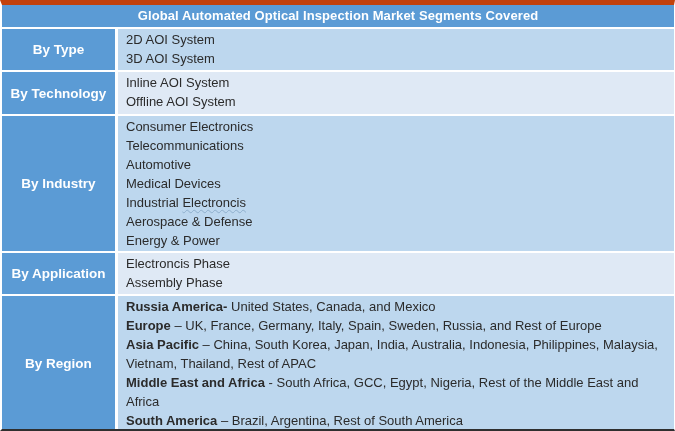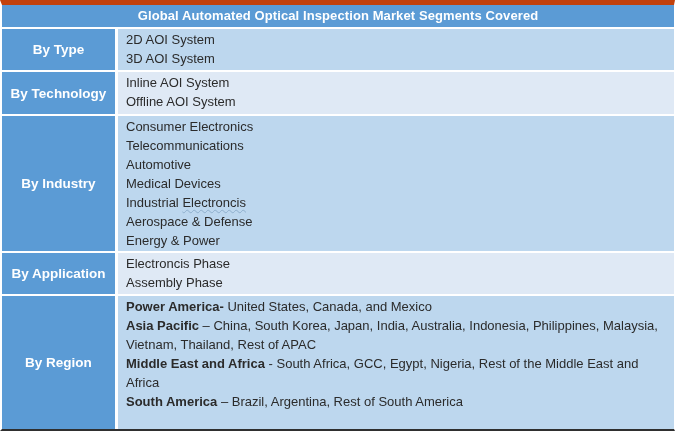--- a/index.html
+++ b/index.html
@@ -110,21 +110,24 @@
     <div class="content-cell bg-lighter">
       <div class="line">Electroncis Phase</div>
       <div class="line">Assembly Phase</div>
     </div>
   </div>
 
   <div class="row" style="flex:1 1 auto;">
     <div class="label-cell">By Region</div>
     <div class="content-cell bg-pale">
       <div class="region-line">
-        <span class="lead">Power America-</span><span> United States, Canada, and Mexico</span>
+        <span class="lead">Russia America-</span><span> United States, Canada, and Mexico</span>
+      </div>
+      <div class="region-line">
+        <span class="lead">Europe</span><span> – UK, France, Germany, Italy, Spain, Sweden, Russia, and Rest of Europe</span>
       </div>
       <div class="region-line">
         <span class="lead">Asia Pacific</span><span> – China, South Korea, Japan, India, Australia, Indonesia, Philippines, Malaysia, Vietnam, Thailand, Rest of APAC</span>
       </div>
       <div class="region-line">
         <span class="lead">Middle East and Africa</span><span> - South Africa, GCC, Egypt, Nigeria, Rest of the Middle East and Africa</span>
       </div>
       <div class="region-line">
         <span class="lead">South America</span><span> – Brazil, Argentina, Rest of South America</span>
       </div>

